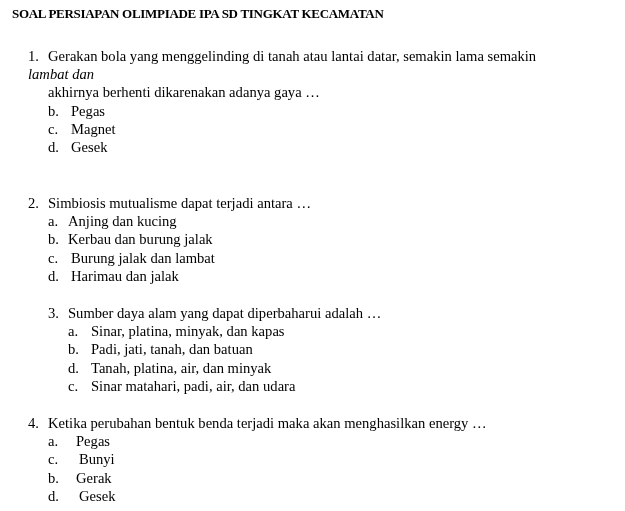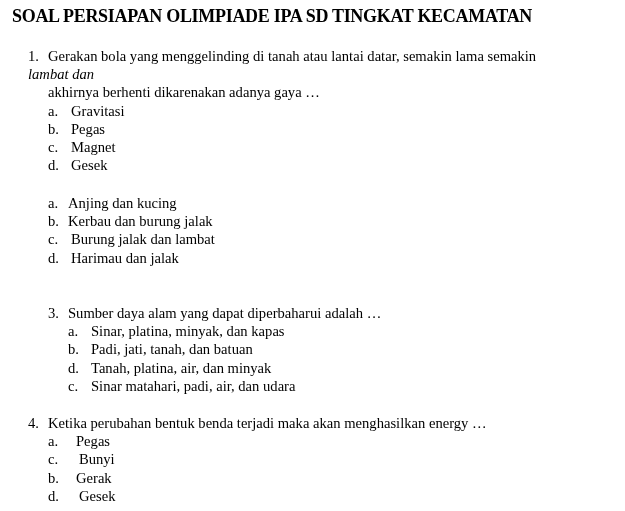--- a/index.html
+++ b/index.html
@@ -3,21 +3,21 @@
 <meta charset="utf-8">
 <style>
   html, body { margin: 0; padding: 0; background: #ffffff; }
   body {
     width: 625px; height: 511px; overflow: hidden; position: relative;
     font-family: "Liberation Serif", "DejaVu Serif", serif;
     color: #000;
   }
   .title {
     position: absolute; left: 12px; top: 6px;
-    font-size: 18px; font-weight: bold; letter-spacing: -0.3px;
+    font-size: 13px; font-weight: bold; letter-spacing: -0.3px;
     white-space: nowrap;
   }
   .q { position: absolute; left: 28px; font-size: 14.6px; line-height: 18.2px; }
   .q-line { white-space: nowrap; }
   .q-num { display: inline-block; width: 20px; }
   .cont1 { padding-left: 0; font-style: italic; }
   .cont2 { padding-left: 20px; }
   .opt { white-space: nowrap; padding-left: 20px; }
   .opt-letter { display: inline-block; width: 23px; }
   .q4 .opt-letter { width: 28px; }
@@ -26,27 +26,29 @@
 <body>
 
 <div class="title">SOAL PERSIAPAN OLIMPIADE IPA SD TINGKAT KECAMATAN</div>
 
 <div class="q q1" style="top:47px;">
   <div class="q-line">
     <span class="q-num">1.</span><span>Gerakan bola yang menggelinding  di tanah atau lantai  datar, semakin  lama  semakin</span>
   </div>
   <div class="q-line cont1">lambat  dan</div>
   <div class="q-line cont2">akhirnya  berhenti  dikarenakan  adanya gaya …</div>
-  <div class="opt"><span class="opt-letter">a.</span><span>Gravitasi</span></div>
   <div class="opt"><span class="opt-letter">b.</span><span>Pegas</span></div>
   <div class="opt"><span class="opt-letter">c.</span><span>Magnet</span></div>
   <div class="opt"><span class="opt-letter">d.</span><span>Gesek</span></div>
 </div>
 
 <div class="q q2" style="top:194px;">
+  <div class="q-line">
+    <span class="q-num">2.</span><span>Simbiosis  mutualisme  dapat terjadi antara …</span>
+  </div>
   <div class="opt"><span class="opt-letter" style="width:20px">a.</span><span>Anjing  dan kucing</span></div>
   <div class="opt"><span class="opt-letter" style="width:20px">b.</span><span>Kerbau dan burung  jalak</span></div>
   <div class="opt"><span class="opt-letter">c.</span><span>Burung  jalak dan lambat</span></div>
   <div class="opt"><span class="opt-letter">d.</span><span>Harimau  dan jalak</span></div>
 </div>
 
 <div class="q q3" style="top:304px;margin-left:20px;">
   <div class="q-line">
     <span class="q-num">3.</span><span>Sumber  daya alam  yang  dapat diperbaharui  adalah …</span>
   </div>

